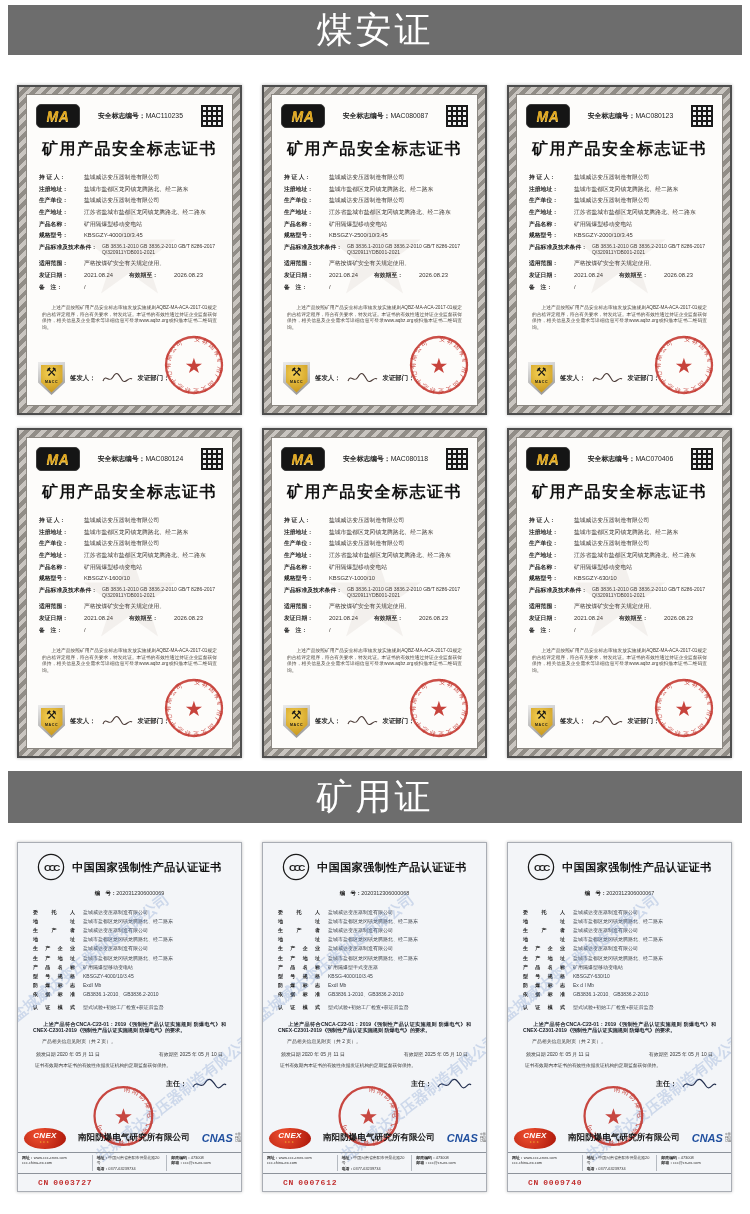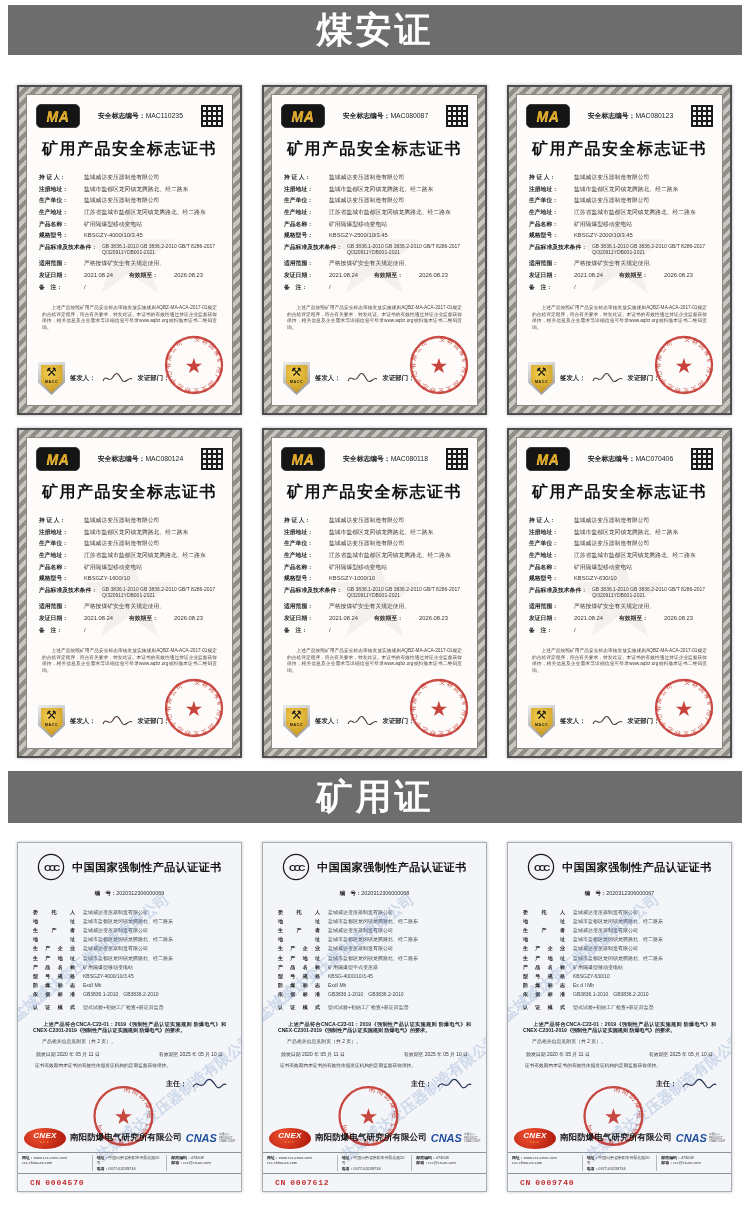--- a/index.html
+++ b/index.html
@@ -1,18 +1,18 @@
 <!DOCTYPE html>
 <html><head>
 <meta charset="utf-8">
 <style>
   html,body{margin:0;padding:0;}
   body{width:750px;height:1214px;background:#fff;font-family:"Liberation Sans",sans-serif;position:relative;overflow:hidden;}
   .banner{margin:5px 8px 0;height:50px;background:#6d6d6d;color:#fff;display:flex;align-items:center;justify-content:center;
-          font-size:36px;font-weight:bold;letter-spacing:3px;}
+          font-size:36px;font-weight:normal;letter-spacing:3px;}
   .banner2{margin-top:13px;height:52px;}
   
   .ma-grid{margin:30px 17px 0;display:grid;grid-template-columns:repeat(3,225px);column-gap:20px;row-gap:13px;}
   .ma-cert{width:225px;height:330px;box-sizing:border-box;border:2px solid #4e4e4e;
            background:repeating-linear-gradient(135deg,#c9c5c0 0 4px,#918d87 4px 8px);padding:7px;box-shadow:0 0 3px rgba(0,0,0,.3);}
   .ma-inner{position:relative;box-sizing:border-box;height:100%;background:#fdfcfa;border:1px solid #8b8781;
             display:flex;flex-direction:column;padding:9px 9px 6px;}
   .ma-watermark{position:absolute;top:96px;left:50%;transform:translateX(-50%);font-size:120px;line-height:1;
                 color:rgba(160,140,125,.10);pointer-events:none;}
   .ma-head{display:flex;align-items:center;}
@@ -68,34 +68,34 @@
   .crow.mode{margin-top:7px;}
   .ccc-stmt{margin:7px 0 0;padding:0 15px;font-size:5.1px;line-height:6.8px;font-weight:600;color:#20242c;
             text-align:justify;text-indent:2em;}
   .ccc-attach{margin:4px 0 0;padding:0 24px;font-size:4.9px;color:#333;}
   .ccc-dates{display:flex;justify-content:space-between;padding:0 18px;font-size:4.9px;color:#333;margin-top:7px;}
   .ccc-keep{margin:5px 0 0;padding:0 17px;font-size:4.7px;color:#333;}
   .ccc-director{display:flex;justify-content:flex-end;align-items:center;gap:4px;padding-right:14px;margin-top:9px;
                 font-size:7px;font-weight:bold;color:#222;}
   .ccc-stamp{position:absolute;left:50%;bottom:42px;transform:translateX(-60%);width:66px;height:66px;opacity:.88;}
   .ccc-footer{margin-top:auto;position:relative;}
-  .orgrow{display:flex;align-items:center;gap:4px;padding:2px 6px 3px;}
+  .orgrow{display:flex;align-items:center;gap:12px;padding:2px 6px 3px;}
   .cnex{width:42px;height:21px;flex:none;border-radius:50%;background:radial-gradient(circle at 35% 30%,#ef5030,#a91408);
         display:flex;flex-direction:column;align-items:center;justify-content:center;line-height:1;}
   .cnex span{color:#fff;font-size:8px;font-weight:bold;font-style:italic;letter-spacing:.3px;}
   .cnex i{color:#f5c332;font-size:4px;font-style:normal;letter-spacing:1.5px;}
   .orgname{flex:1;font-size:8.6px;font-weight:800;color:#151515;white-space:nowrap;}
   .cnas{flex:none;display:flex;align-items:center;gap:2px;}
   .cnas .cnas-word{color:#1f4e9e;font-size:11px;font-weight:bold;font-style:italic;}
   .cnas .cnas-sub{display:flex;flex-direction:column;font-size:2.8px;color:#555;line-height:1.15;}
   .ccc-info{display:flex;border-top:1px solid #8d939b;border-bottom:1px solid #8d939b;padding:2px 0;}
   .ccc-info .col{flex:1;padding:0 4px;font-size:3.9px;line-height:5.4px;color:#333;}
   .ccc-info .col+.col{border-left:1px solid #b5bac1;}
   .ccc-info b{font-weight:bold;color:#222;}
-  .ccc-cn{height:17px;display:flex;align-items:center;padding-left:12px;gap:4px;
+  .ccc-cn{height:17px;display:flex;align-items:center;padding-left:20px;gap:4px;
           color:#c23030;font-size:8px;font-weight:bold;letter-spacing:.8px;font-family:"Liberation Mono",monospace;}
 </style>
 </head>
 <body>
 
 <div class="banner">
   <span>煤安证</span>
 </div>
 
 <div class="ma-grid" id="ma-grid">
@@ -698,21 +698,21 @@
         <div><b>地址：</b><span>中国河南省南阳市仲景北路20号</span></div>
         <div><b>电话：</b><span>0377-63239734</span></div>
       </div>
       <div class="col">
         <div><b>邮政编码：</b><span>473008</span></div>
         <div><b>邮箱：</b><span>ccc@cn-ex.com</span></div>
       </div>
     </div>
     <div class="ccc-cn">
       <b>CN</b>
-      <span>0004570</span>
+      <span>0003727</span>
     </div>
   </div>
 </div>
 
 <div class="ccc-cert">
   <div class="wm wm1">盐城威达变压器制造有限公司</div>
   <div class="wm wm2">盐城威达变压器制造有限公司</div>
   <div class="ccc-head">
     <svg class="ccc-logo" viewBox="0 0 40 40">
       <circle cx="20" cy="20" r="18" fill="none" stroke="#1a1a1a" stroke-width="1.8"></circle>

